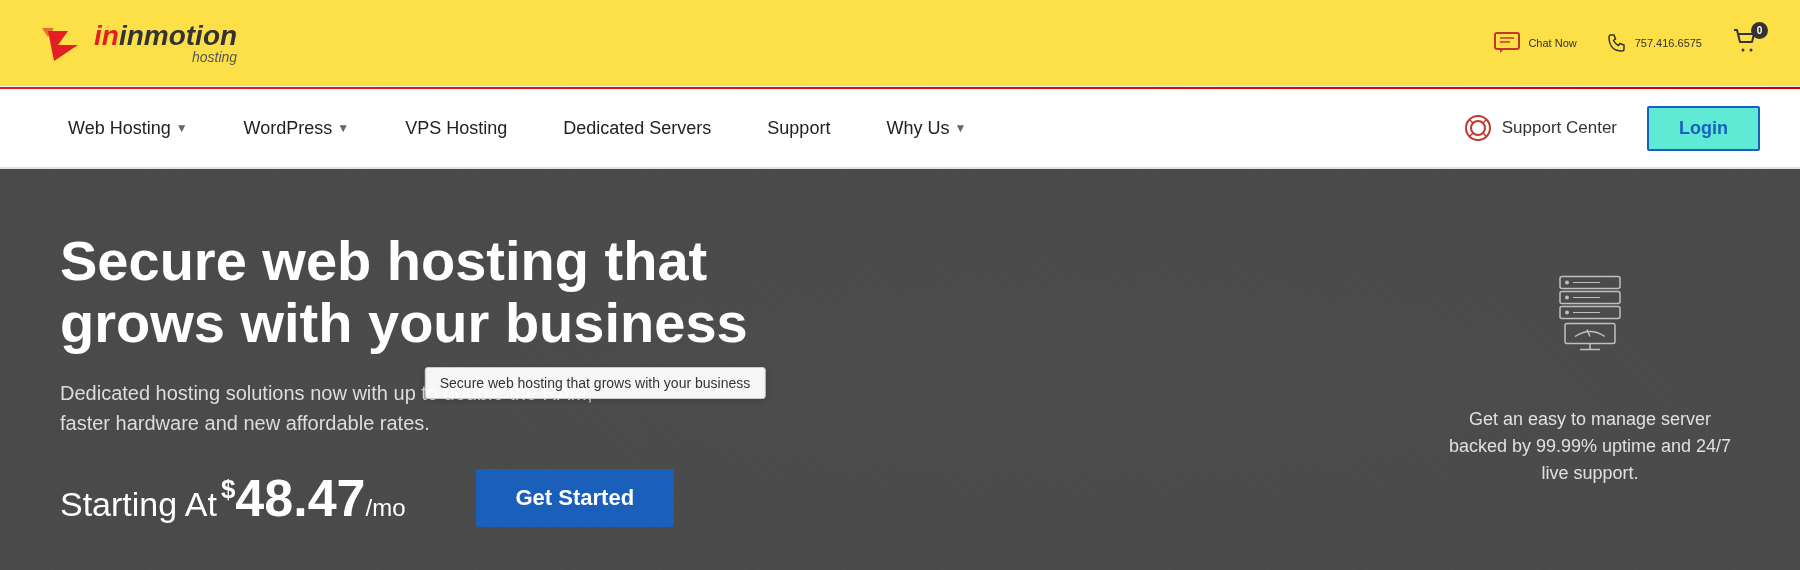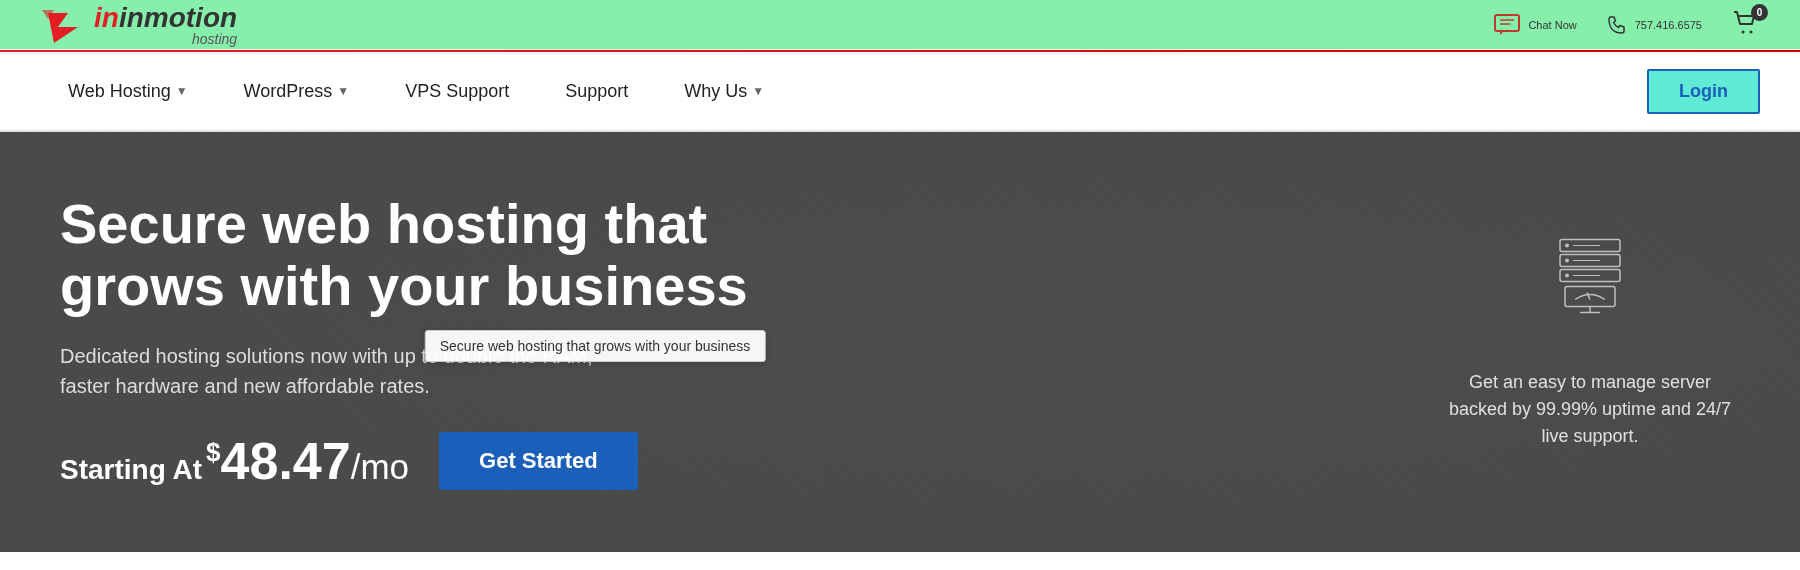--- a/index.html
+++ b/index.html
@@ -4,22 +4,22 @@
   <style>
     * { margin: 0; padding: 0; box-sizing: border-box; }
     body { font-family: Arial, sans-serif; width: 1800px; overflow-x: hidden; }
 
     
     .top-bar {
       display: flex;
       align-items: center;
       justify-content: flex-end;
       padding: 0 40px;
-      height: 50px;
-      background: #86efac;
+      height: 87px;
+      background: #fde047;
       border-bottom: 1px solid #eee;
       gap: 30px;
     }
     .logo-area {
       margin-right: auto;
     }
     .logo-container {
       display: flex;
       align-items: center;
       gap: 6px;
@@ -174,48 +174,49 @@
       max-width: 560px;
       line-height: 1.5;
     }
     .hero-price-row {
       display: flex;
       align-items: center;
       gap: 30px;
       margin-top: 10px;
     }
     .hero-starting {
-      font-size: 28px;
-      color: #fff;
-      font-weight: 700;
+      font-size: 34px;
+      color: #fff;
+      font-weight: 400;
       text-align: center;
     }
     .hero-price {
       font-size: 52px;
       font-weight: 900;
       color: #fff;
     }
     .hero-price sup {
       font-size: 26px;
       vertical-align: super;
       font-weight: 700;
     }
     .hero-price-unit {
-      font-size: 35px;
+      font-size: 24px;
       font-weight: 400;
     }
     .get-started-btn {
       background: #1a5fba;
       color: #fff;
       font-size: 22px;
       font-weight: 600;
       padding: 16px 40px;
       border: none;
       cursor: pointer;
       border-radius: 3px;
+      margin-left: 40px;
     }
     .tooltip-box {
       position: absolute;
       top: -42px;
       left: 50%;
       transform: translateX(-50%);
       background: rgba(255,255,255,0.95);
       color: #333;
       font-size: 14px;
       padding: 7px 14px;
@@ -307,32 +308,46 @@
 <nav class="nav-bar">
   <div class="nav-item">
     <span>Web Hosting</span>
     <span class="nav-chevron">▼</span>
   </div>
   <div class="nav-item">
     <span>WordPress</span>
     <span class="nav-chevron">▼</span>
   </div>
   <div class="nav-item">
-    <span>VPS Support</span>
+    <span>VPS Hosting</span>
+  </div>
+  <div class="nav-item">
+    <span>Dedicated Servers</span>
   </div>
   <div class="nav-item">
     <span>Support</span>
   </div>
   <div class="nav-item">
     <span>Why Us</span>
     <span class="nav-chevron">▼</span>
   </div>
 
   <div class="nav-spacer"></div>
 
+  <div class="support-center">
+    <svg class="support-icon" viewBox="0 0 28 28" fill="none">
+      <circle cx="14" cy="14" r="12" stroke="#c0392b" stroke-width="2" fill="none"></circle>
+      <circle cx="14" cy="14" r="7" stroke="#c0392b" stroke-width="2" fill="none"></circle>
+      <line x1="6" y1="6" x2="9.5" y2="9.5" stroke="#c0392b" stroke-width="1.5"></line>
+      <line x1="22" y1="6" x2="18.5" y2="9.5" stroke="#c0392b" stroke-width="1.5"></line>
+      <line x1="6" y1="22" x2="9.5" y2="18.5" stroke="#c0392b" stroke-width="1.5"></line>
+      <line x1="22" y1="22" x2="18.5" y2="18.5" stroke="#c0392b" stroke-width="1.5"></line>
+    </svg>
+    <span>Support Center</span>
+  </div>
 
   <button class="login-btn">Login</button>
 </nav>
 
 <div class="hero">
   <div class="hero-content">
     <h1 class="hero-title">Secure web hosting that grows with your business</h1>
 
     <p class="hero-subtitle">
       <span>Dedicated hosting solutions now with up to double the RAM, faster hardware and new affordable rates.</span>

